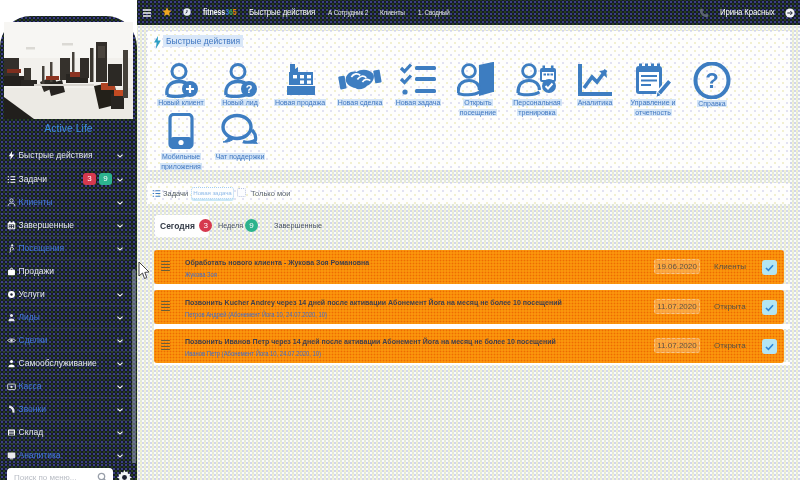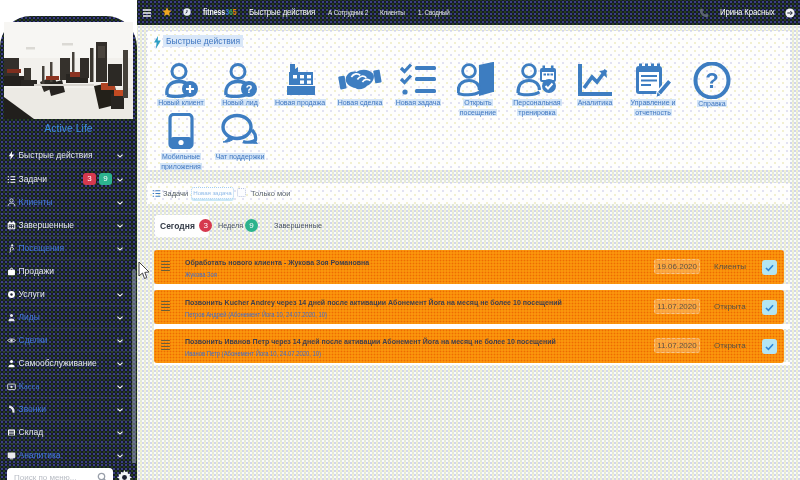--- a/index.html
+++ b/index.html
@@ -421,21 +421,21 @@
     <div class="mitem" style="top:335px;">
       <svg class="mic" viewBox="0 0 13 13">
           <circle cx="6.5" cy="3.5" r="2.2" fill="#fff"></circle>
           <path d="M2 12 C2 8.8 4.2 7.8 6.5 7.8 C8.8 7.8 11 8.8 11 12 Z" fill="#fff"></path>
         </svg>
       <span class="mtx">Самообслуживание</span>
       <svg class="chev" viewBox="0 0 10 10">
           <path d="M1.8 3.2 L5 6.3 L8.2 3.2" fill="none" stroke="#f0f2f5" stroke-width="1.4"></path>
         </svg>
     </div>
-    <div class="mitem blue" style="top:358px;font-family:Liberation Serif, serif;">
+    <div class="mitem blue" style="top:358px;">
       <svg class="mic" viewBox="0 0 13 13">
           <rect x="1" y="3" width="11" height="8" rx="1" fill="none" stroke="#e8eaee" stroke-width="1.3"></rect>
           <circle cx="6.5" cy="7" r="1.7" fill="#e8eaee"></circle>
         </svg>
       <span class="mtx">Касса</span>
       <svg class="chev" viewBox="0 0 10 10">
           <path d="M1.8 3.2 L5 6.3 L8.2 3.2" fill="none" stroke="#f0f2f5" stroke-width="1.4"></path>
         </svg>
     </div>
     <div class="mitem blue" style="top:381px;">

